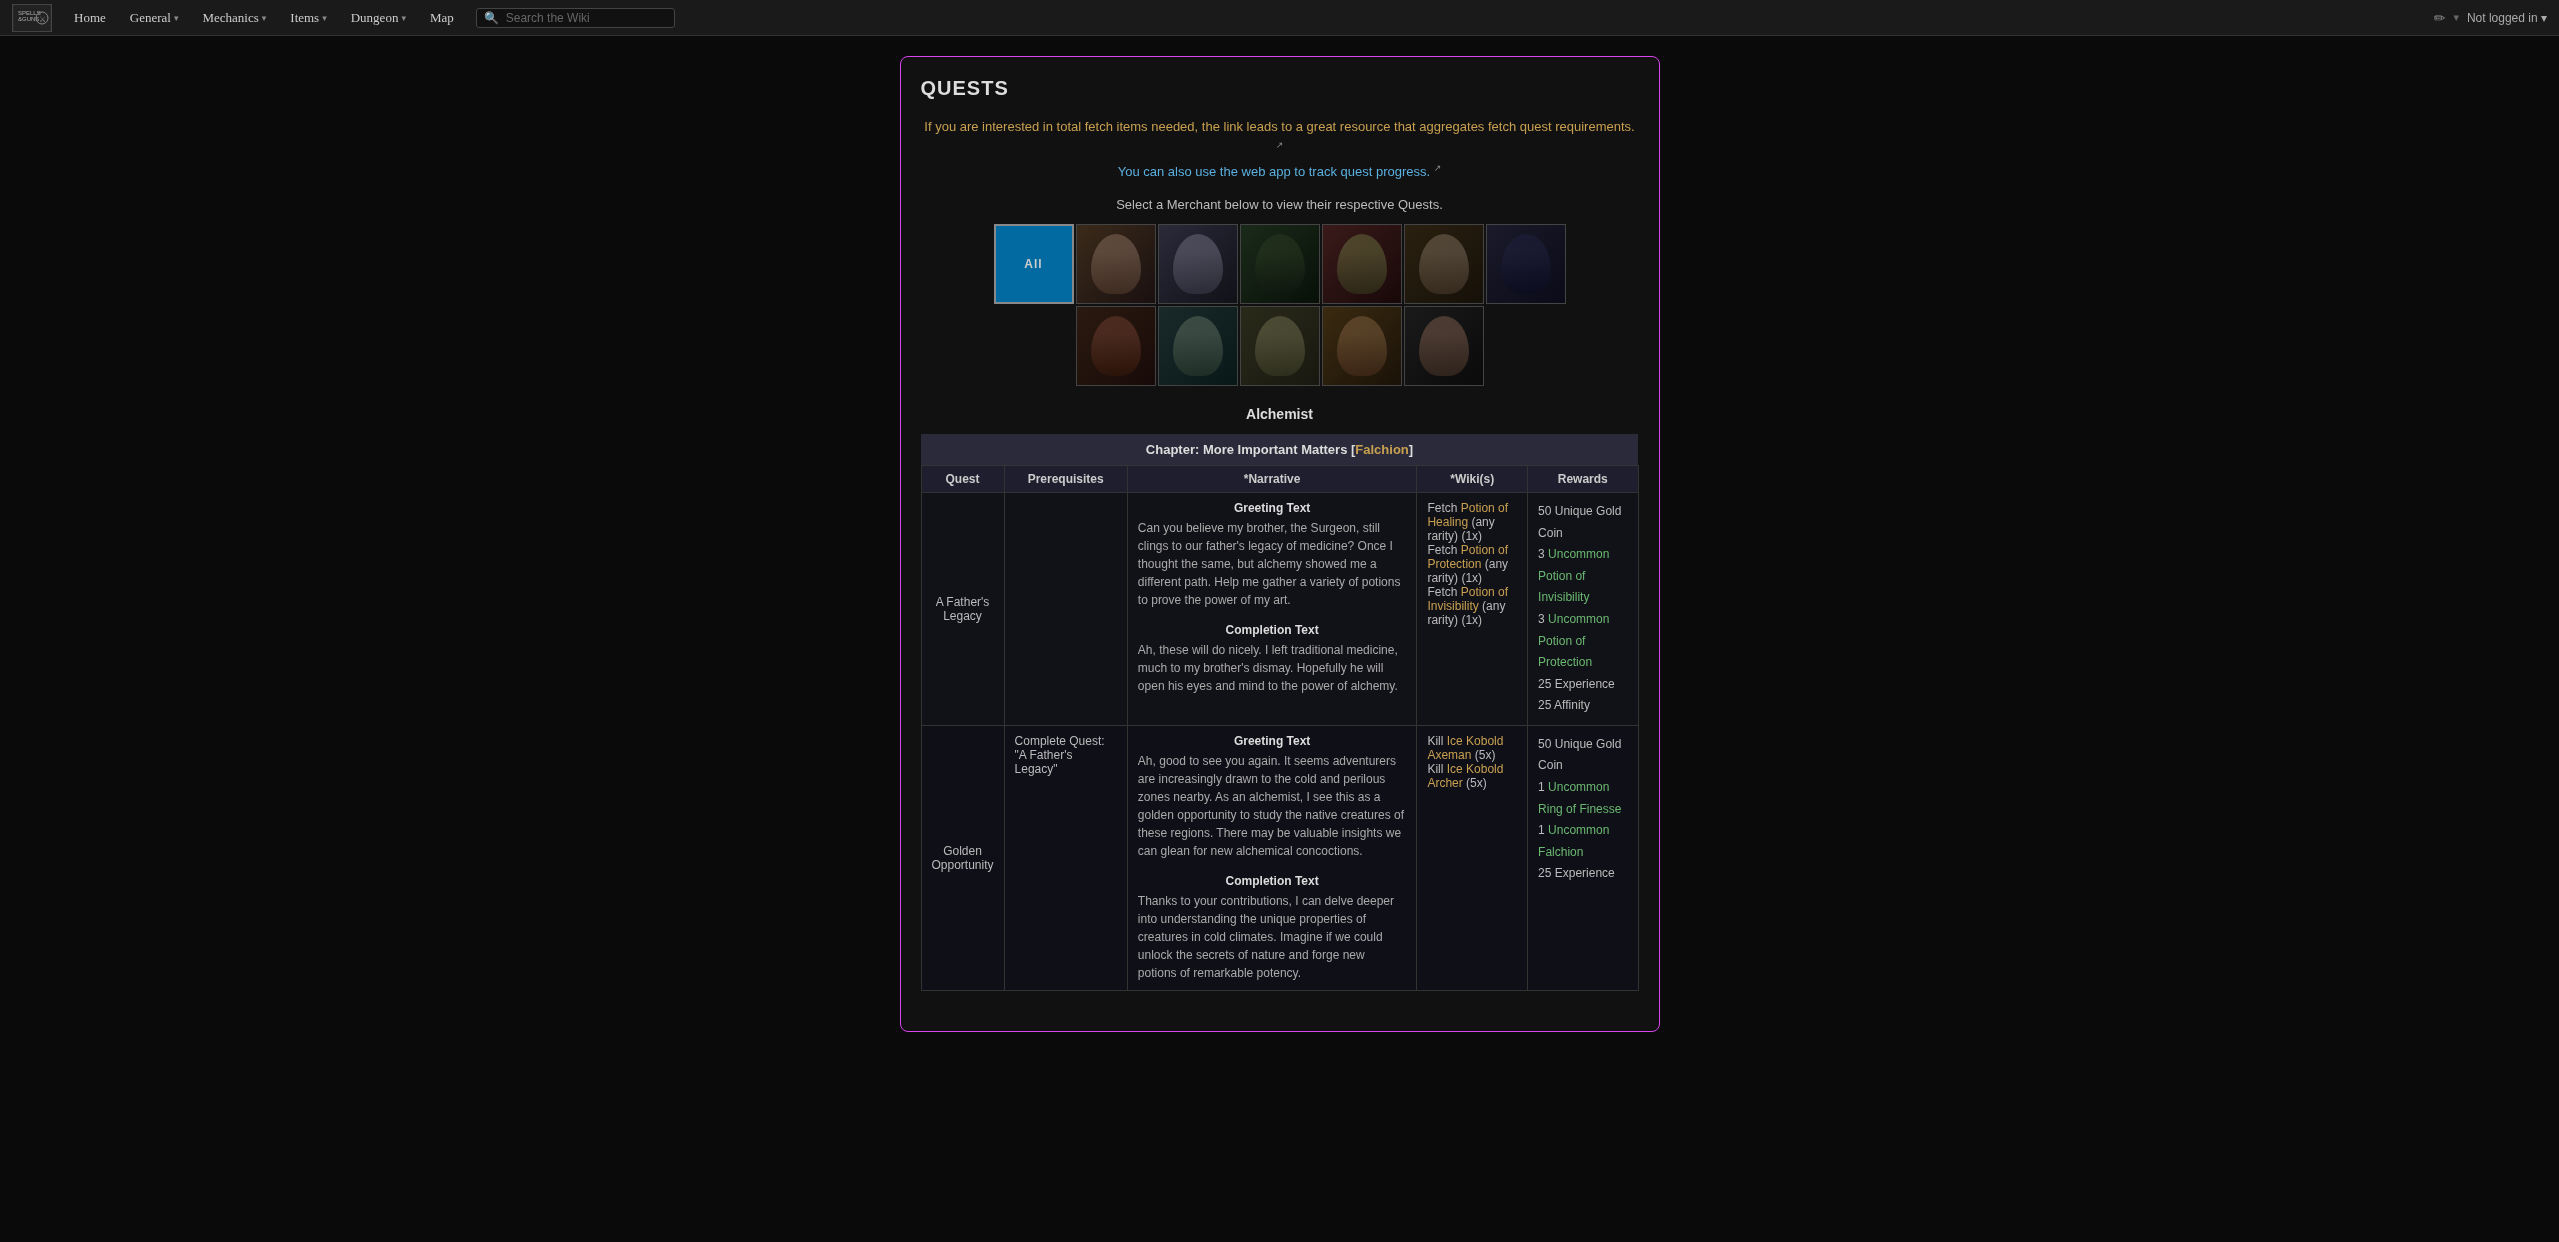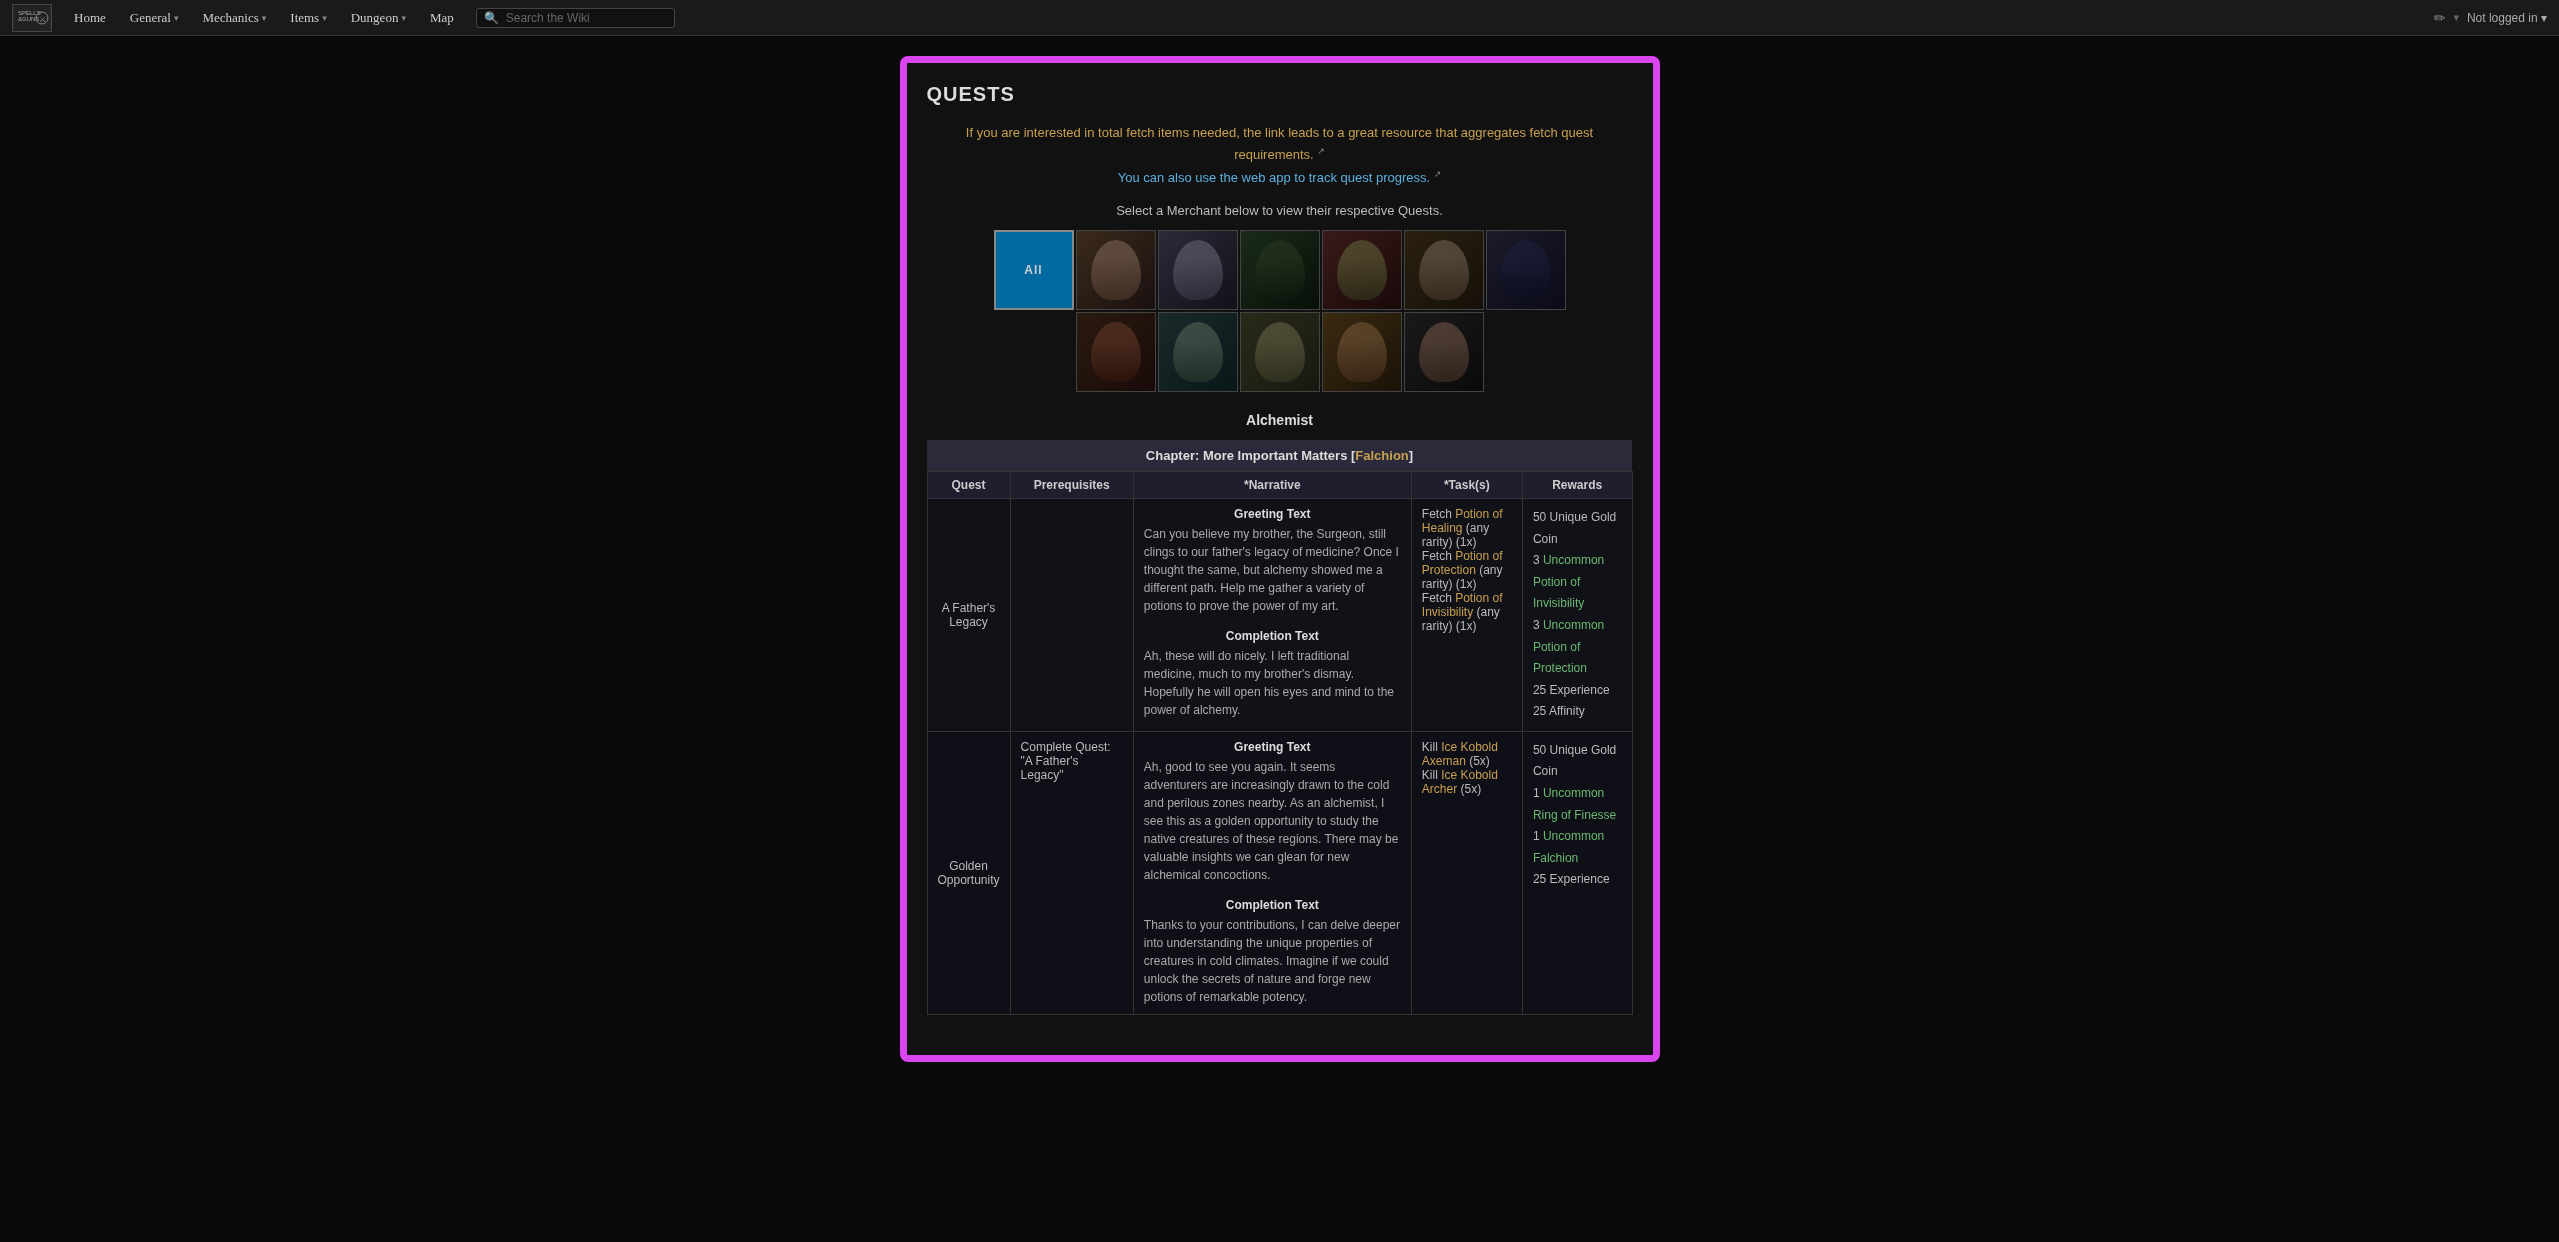--- a/index.html
+++ b/index.html
@@ -83,21 +83,21 @@
     }
 
     
     .page-wrapper {
       display: flex;
       justify-content: center;
       padding: 20px 10px;
     }
     .content-box {
       background: #111;
-      border: 7px solid #d946ef;
+      border: 1px solid #d946ef;
       border-radius: 8px;
       width: 760px;
       padding: 20px;
     }
 
     
     .page-title {
       font-size: 20px;
       font-weight: bold;
       color: #ddd;
@@ -388,21 +388,21 @@
       <tbody>
         <tr>
           <td colspan="5" class="chapter-header">
             <span>Chapter: More Important Matters [</span><a class="collapse-link">Falchion</a><span>]</span>
           </td>
         </tr>
         <tr>
           <th class="col-header">Quest</th>
           <th class="col-header">Prerequisites</th>
           <th class="col-header">*Narrative</th>
-          <th class="col-header">*Task(s)</th>
+          <th class="col-header">*Wiki(s)</th>
           <th class="col-header">Rewards</th>
         </tr>
 
         <tr class="quest-row">
           <td class="table-cell cell-quest">
             A Father's<br>Legacy
           </td>
           <td class="table-cell"></td>
           <td class="table-cell left">
             <span class="narrative-title">Greeting Text</span>

